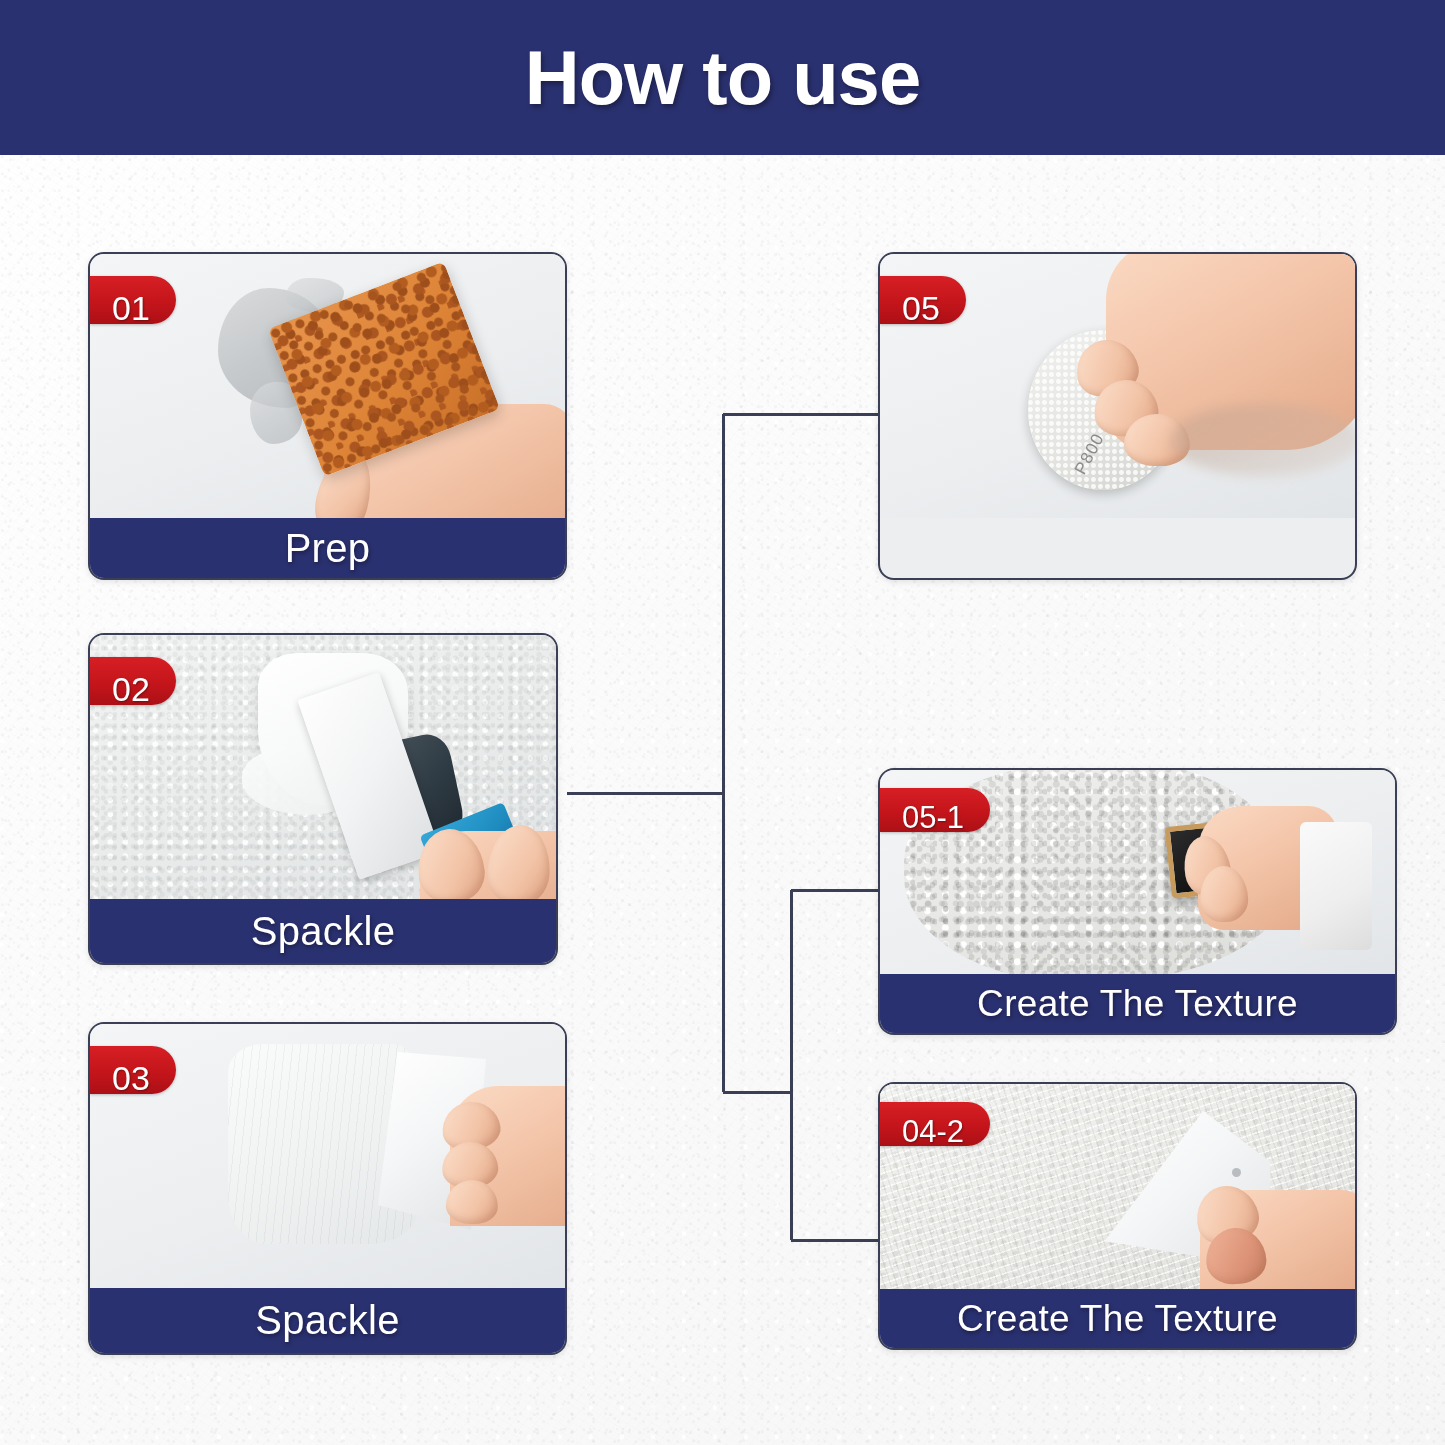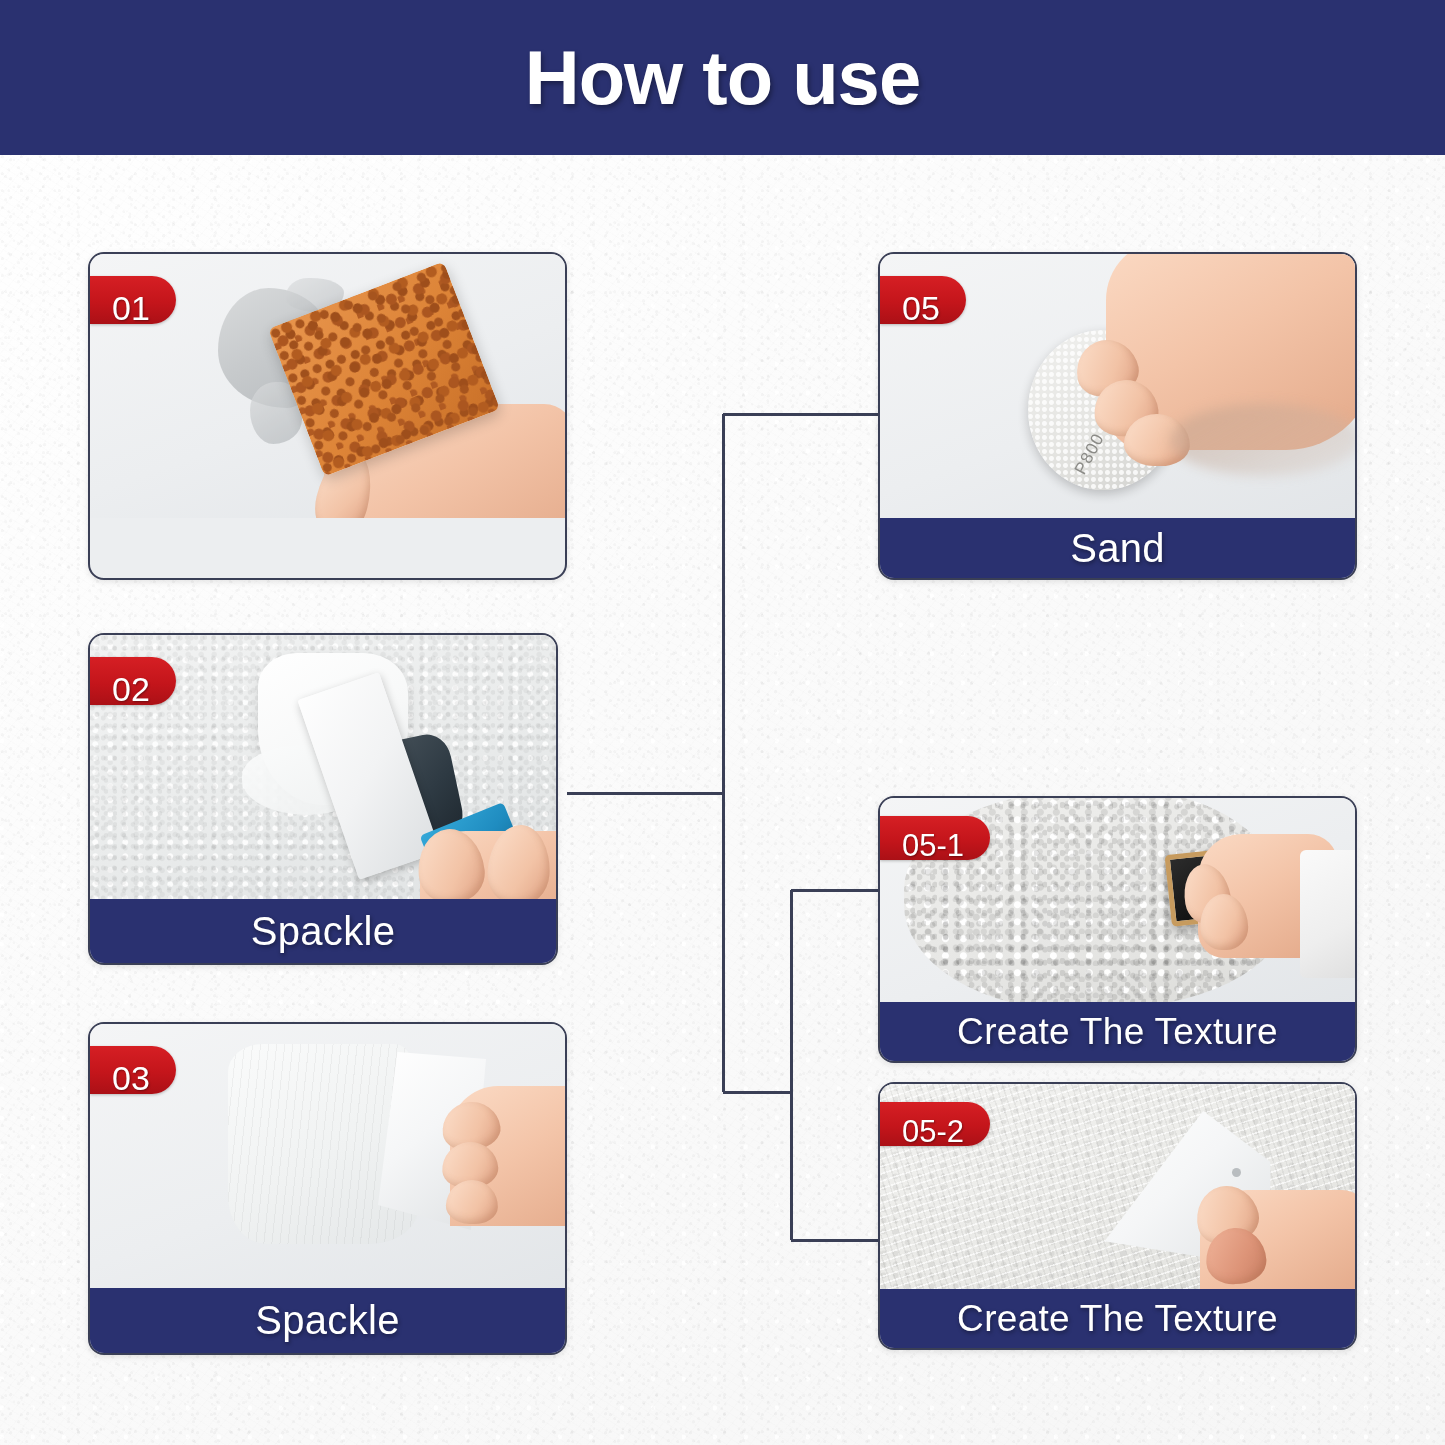--- a/index.html
+++ b/index.html
@@ -228,20 +228,21 @@
                   border-radius:40% 60% 45% 55%/55% 45% 60% 40%; opacity:.6;"></div>
 
       <div class="skin" style="left:234px; top:150px; width:250px; height:160px;
                   border-radius:70px 30px 0 0;"></div>
       <div class="finger" style="left:228px; top:196px; width:52px; height:88px; transform:rotate(14deg);"></div>
 
       <div class="sponge-orange" style="left:200px; top:36px; width:188px; height:158px; transform:rotate(-21deg);"></div>
     </div>
   </div>
   <div class="badge">01</div>
+  <div class="bar" style="height:60px;">Prep</div>
 </div>
 
 <div class="card" style="left:88px; top:633px; width:470px; height:332px;">
   <div class="photo" style="height:268px;">
     <div class="scene">
       <div class="wallbg rough"></div>
 
       <div style="position:absolute; left:168px; top:18px; width:150px; height:152px;
                   background:linear-gradient(150deg,#ffffff 0%,#f7f8f8 55%,#e7e9ea 100%);
                   border-radius:26% 30% 48% 44%/22% 26% 52% 50%;
@@ -303,24 +304,23 @@
                   border-radius:60px 70px 90px 40px;"></div>
       <div class="finger" style="left:196px; top:86px; width:62px; height:56px; transform:rotate(-12deg);"></div>
       <div class="finger" style="left:214px; top:126px; width:64px; height:56px; transform:rotate(-6deg);"></div>
       <div class="finger" style="left:244px; top:160px; width:66px; height:52px; transform:rotate(2deg);"></div>
       <div style="position:absolute; left:290px; top:150px; width:190px; height:72px;
                   background:linear-gradient(150deg,rgba(190,160,140,.55),rgba(215,200,190,.25));
                   border-radius:50%; filter:blur(6px);"></div>
     </div>
   </div>
   <div class="badge">05</div>
-  <div class="bar" style="height:60px;">Sand</div>
-</div>
-
-<div class="card" style="left:878px; top:768px; width:479px; height:267px;margin-top:28px;">
+</div>
+
+<div class="card" style="left:878px; top:768px; width:519px; height:267px;">
   <div class="photo" style="height:208px;">
     <div class="scene">
       <div class="wallbg"></div>
       <div class="textured-zone" style="left:24px; top:-8px; width:380px; height:220px;"></div>
 
       <div class="black-sponge" style="left:288px; top:52px; width:96px; height:72px; transform:rotate(-6deg);"></div>
 
       <div class="skin" style="left:318px; top:36px; width:140px; height:124px;
                   border-radius:44px 30px 34px 26px;"></div>
       <div class="finger" style="left:304px; top:66px; width:46px; height:60px; transform:rotate(-10deg);"></div>
@@ -350,15 +350,15 @@
       <div style="position:absolute; left:352px; top:84px; width:9px; height:9px;
                   border-radius:50%; background:#b9bdc0;"></div>
 
       <div class="skin" style="left:320px; top:106px; width:168px; height:110px;
                   border-radius:48px 26px 0 0;"></div>
       <div class="finger" style="left:316px; top:102px; width:62px; height:58px; transform:rotate(-14deg);"></div>
       <div class="finger" style="left:326px; top:144px; width:60px; height:56px; transform:rotate(-4deg);
                   background:linear-gradient(120deg,#f0b49a 0%,#dd9478 60%,#c87e63 100%);"></div>
     </div>
   </div>
-  <div class="badge" style="top:18px; height:44px; font-size:31px;">05-2</div>
+  <div class="badge" style="top:18px; height:44px; font-size:31px;">04-2</div>
   <div class="bar small" style="height:59px;">Create The Texture</div>
 </div>
 
 </body></html>

